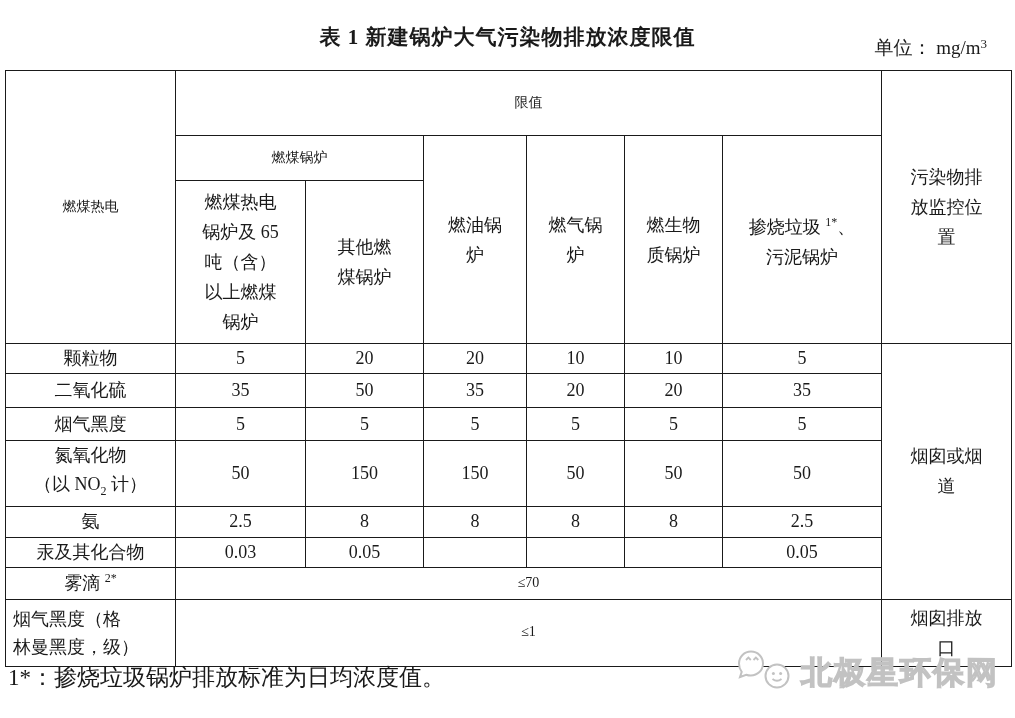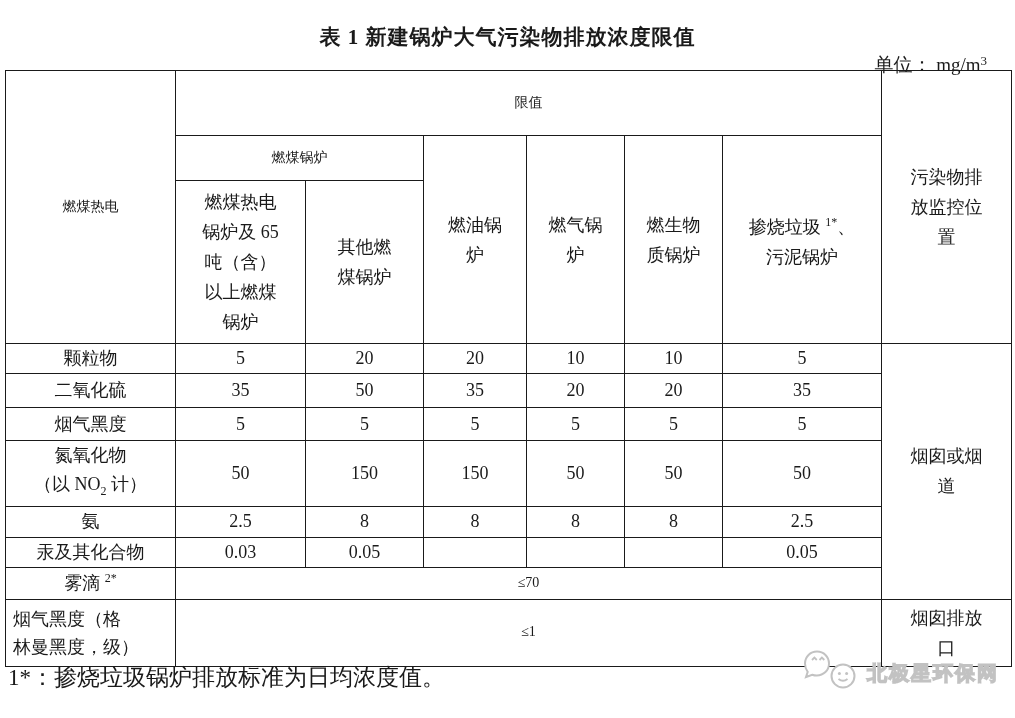--- a/index.html
+++ b/index.html
@@ -5,21 +5,21 @@
   html,body{margin:0;padding:0;}
   body{
     width:1015px;height:718px;position:relative;overflow:hidden;
     background:#ffffff;color:#1a1a1a;
     font-family:"Liberation Serif","DejaVu Serif",serif;
   }
   .title{
     position:absolute;top:5px;left:0;width:100%;
     text-align:center;font-size:21px;font-weight:bold;letter-spacing:1px;margin-top:18px;
   }
-  .unit{position:absolute;top:52px;right:28px;font-size:19px;margin-left:44px;}
+  .unit{position:absolute;top:35px;right:28px;font-size:19px;margin-left:44px;}
   .unit sup{font-size:13px;vertical-align:6px;}
   table.main{
     position:absolute;top:70px;left:5px;width:1006px;
     border-collapse:collapse;table-layout:fixed;
   }
   td{
     border:1px solid #1a1a1a;text-align:center;vertical-align:middle;
     padding:0;font-size:18px;line-height:1.35;overflow:hidden;
   }
   .r-limit{height:65px;} .r-coal{height:45px;} .r-sub{height:163px;}
@@ -33,21 +33,21 @@
   .big{font-size:14px;}
   .left-label .hline{text-align:left;padding-left:7px;line-height:28px;}
   .notes{position:absolute;left:8px;top:664px;font-size:23px;line-height:27px;}
   .note-line{white-space:nowrap;}
   .watermark{
     position:absolute;top:648px;right:16px;z-index:5;
     display:flex;align-items:center;gap:6px;
   }
   .wm-text{
     font-family:"Liberation Sans","DejaVu Sans",sans-serif;
-    font-size:20px;font-weight:bold;letter-spacing:2px;
+    font-size:31px;font-weight:bold;letter-spacing:2px;
     color:#fcfcfc;-webkit-text-stroke:1.3px #c2c2c2;
   }
 </style>
 </head>
 <body>
 
 <div class="title">表 1 新建锅炉大气污染物排放浓度限值</div>
 
 <div class="unit"><span>单位： mg/m</span><sup>3</sup></div>
 

